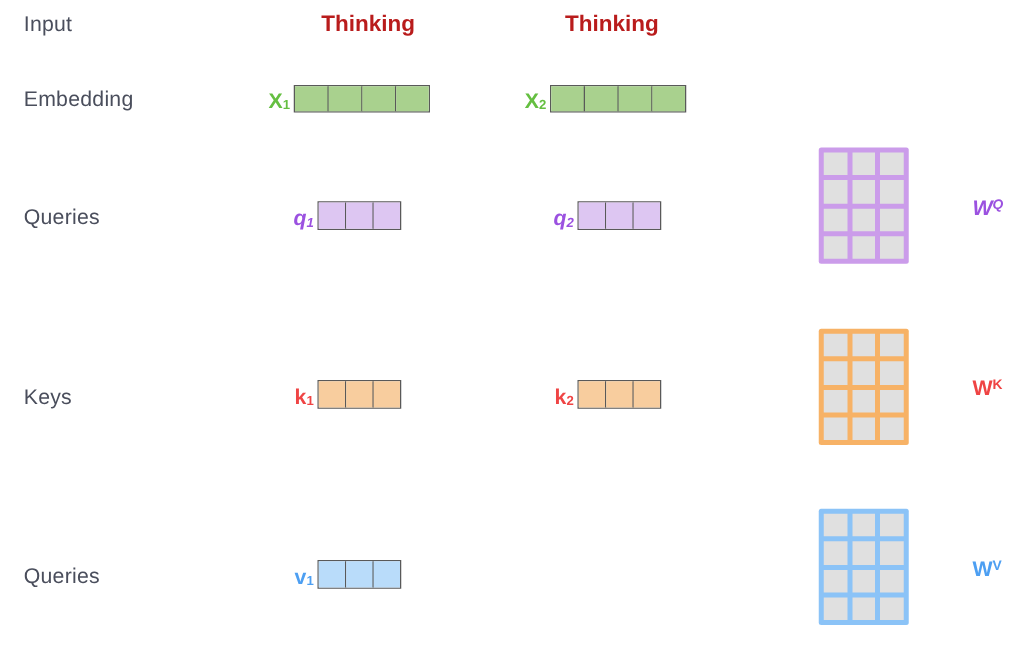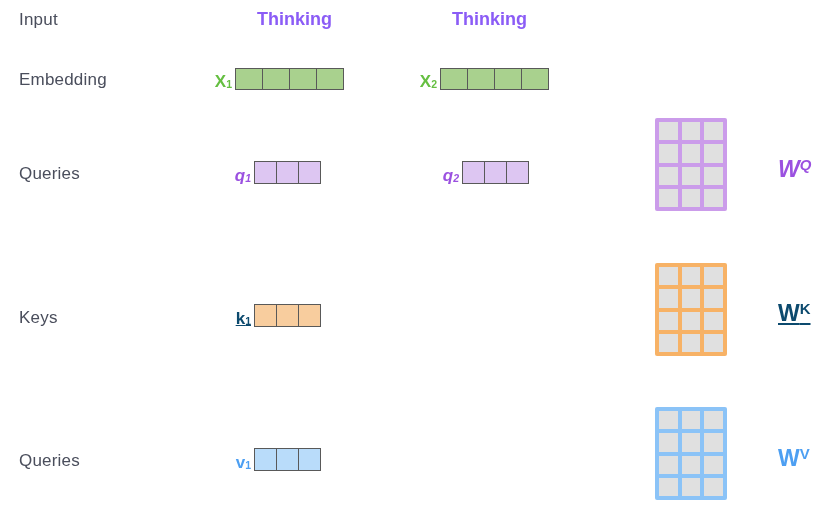--- a/index.html
+++ b/index.html
@@ -18,21 +18,21 @@
     color: #4a4e5c;
     font-weight: 400;
     letter-spacing: 0.2px;
     margin-left: 10px;
   }
   .word-header {
     position: absolute;
     top: 9px;
     font-size: 18px;
     font-weight: bold;
-    color: #8b5cf6;
+    color: #b91c1c;
   }
   
   .vec-group {
     position: absolute;
     display: flex;
     align-items: flex-end;
   }
   .vec-label {
     width: 28px;
     text-align: right;
@@ -50,21 +50,21 @@
   .vec .cell { border-right: 1px solid #595959; }
   .vec .cell:last-child { border-right: none; }
   .vec-x .cell { width: 26px; height: 20px; }
   .vec-qkv .cell { width: 21px; height: 21px; }
   .fill-green .cell  { background: #a9d18e; }
   .fill-purple .cell { background: #ddc6f2; }
   .fill-orange .cell { background: #f8cd9e; }
   .fill-blue .cell   { background: #b9dcfa; }
   .text-green  { color: #65bf41; }
   .text-purple { color: #9b51e0; font-style: italic; }
-  .text-orange { color: #0c4a6e; text-decoration: underline; }
+  .text-orange { color: #ef4444; }
   .text-blue   { color: #4d9ff2; }
   
   .matrix {
     position: absolute;
     left: 655px;
     width: 72px;
     height: 93px;
     box-sizing: border-box;
     display: grid;
     grid-template-columns: repeat(3, 1fr);
@@ -73,21 +73,21 @@
     padding: 4px;
     border-radius: 2px;
   }
   .matrix .cell { background: #e0e0e0; }
   .grid-purple { background: #cb9cea; }
   .grid-orange { background: #f7b266; }
   .grid-blue   { background: #8bc3f7; }
   .w-label {
     position: absolute;
     left: 778px;
-    font-size: 23px;
+    font-size: 17px;
     font-weight: bold;
     line-height: 1;
     white-space: nowrap;
   }
   .w-label sup { font-size: 0.65em; vertical-align: 0.45em; }
 </style>
 </head>
 <body>
 
 <div class="canvas">
@@ -138,20 +138,28 @@
   </div>
 
   <div class="vec-group" style="left:223px; top:304px">
     <span class="vec-label text-orange"><span>k</span><sub>1</sub></span>
     <div class="vec vec-qkv fill-orange">
         <div class="cell"></div>
         <div class="cell"></div>
         <div class="cell"></div>
       </div>
   </div>
+  <div class="vec-group" style="left:431px; top:304px">
+    <span class="vec-label text-orange"><span>k</span><sub>2</sub></span>
+    <div class="vec vec-qkv fill-orange">
+        <div class="cell"></div>
+        <div class="cell"></div>
+        <div class="cell"></div>
+      </div>
+  </div>
 
   <div class="vec-group" style="left:223px; top:448px">
     <span class="vec-label text-blue"><span>v</span><sub>1</sub></span>
     <div class="vec vec-qkv fill-blue">
         <div class="cell"></div>
         <div class="cell"></div>
         <div class="cell"></div>
       </div>
   </div>
 

